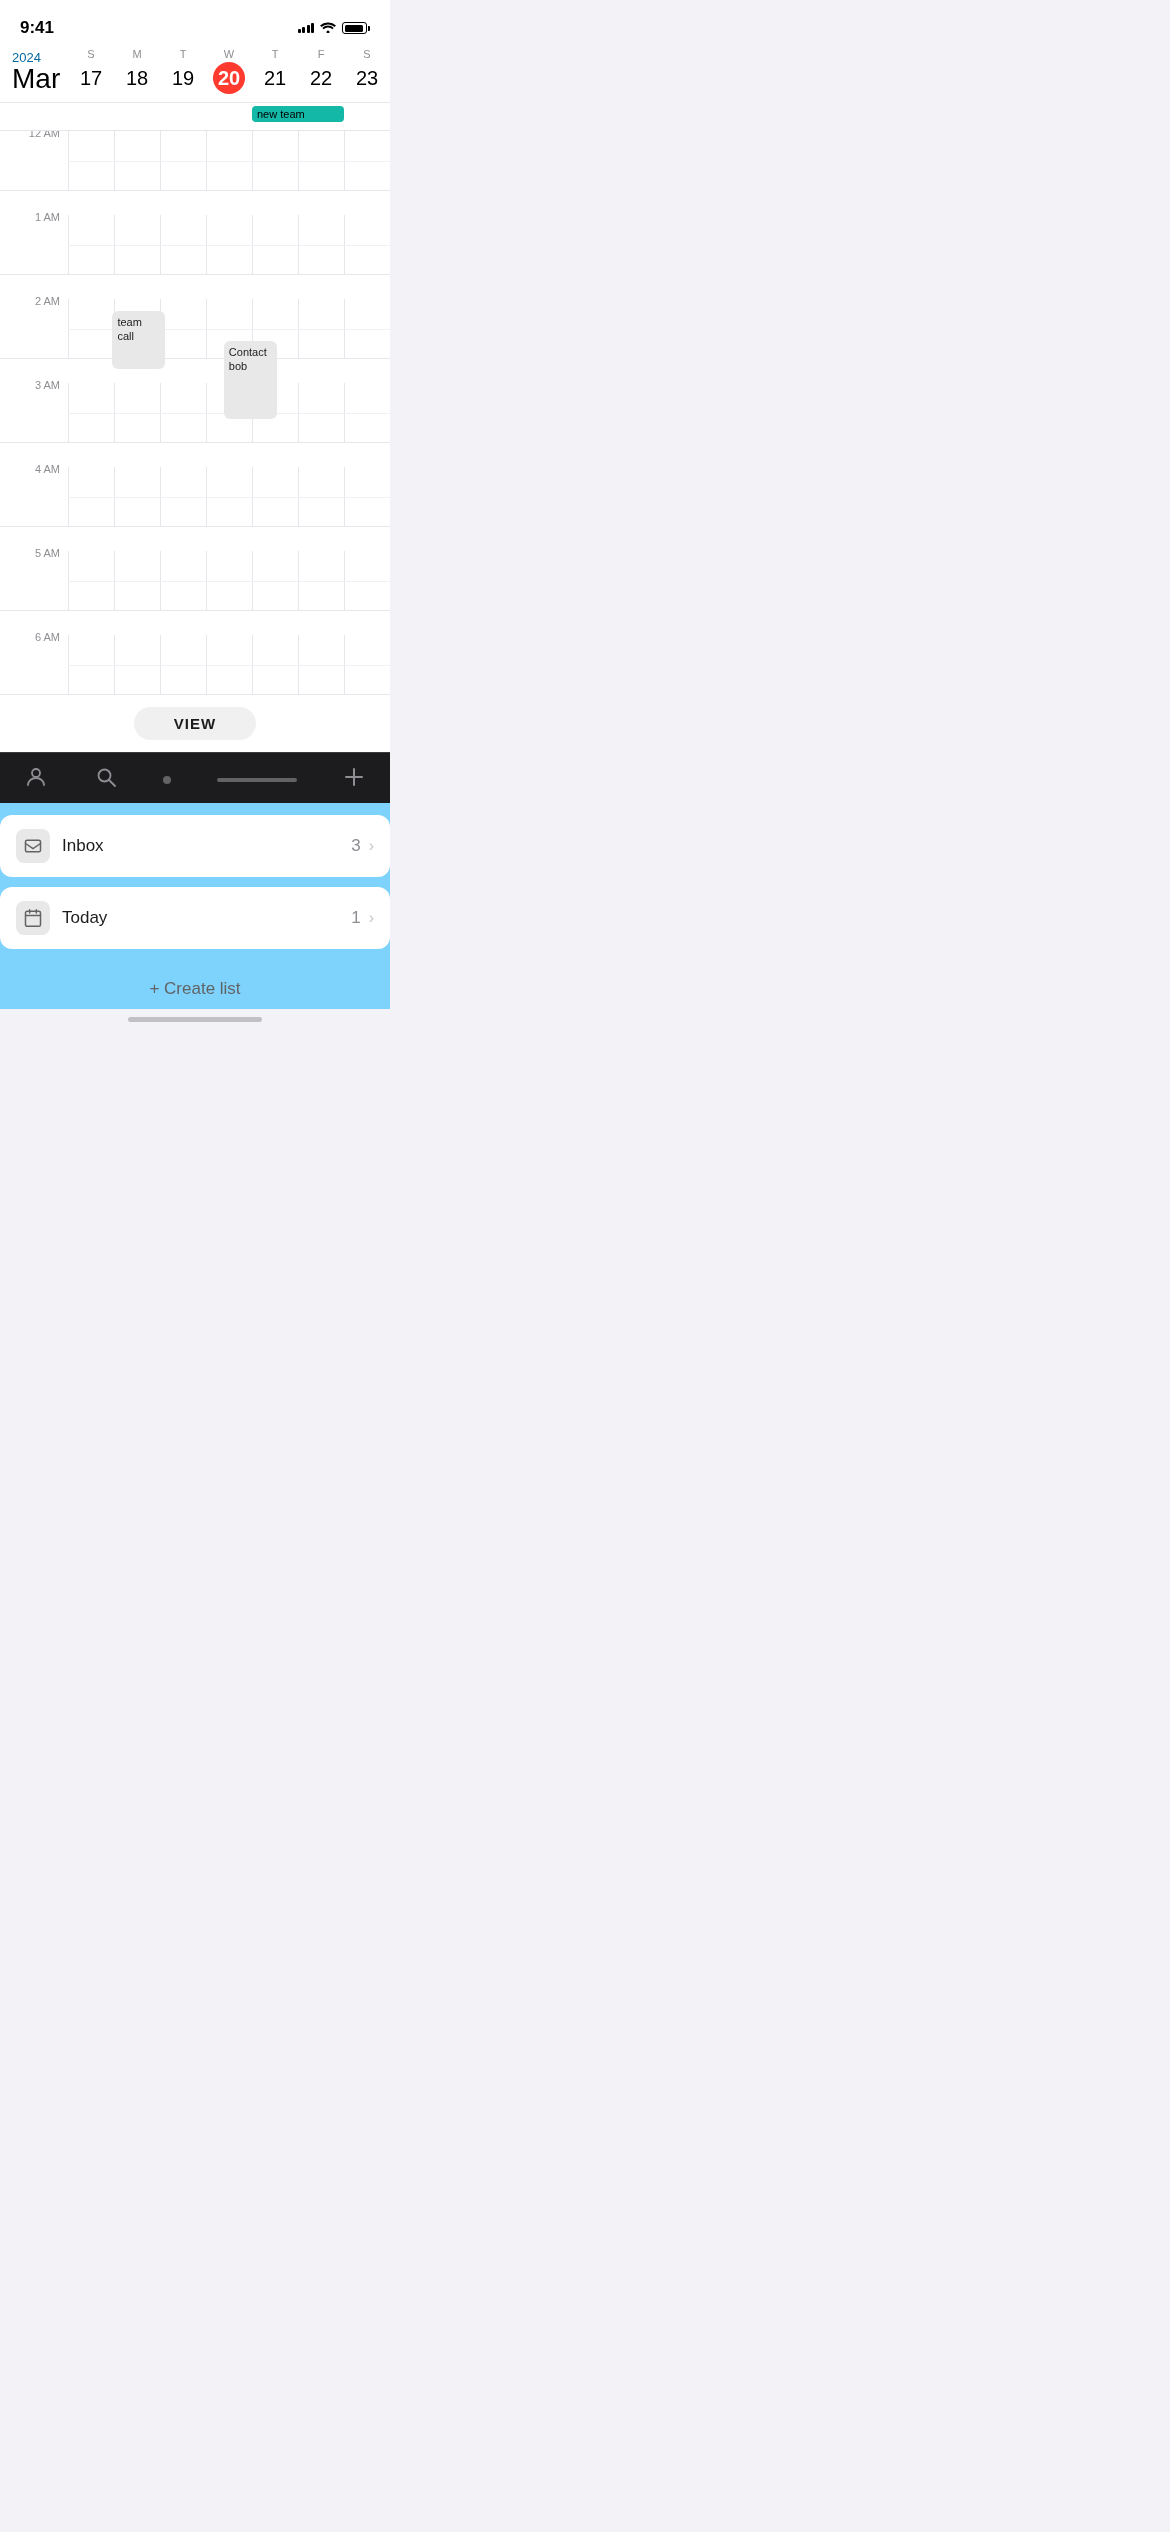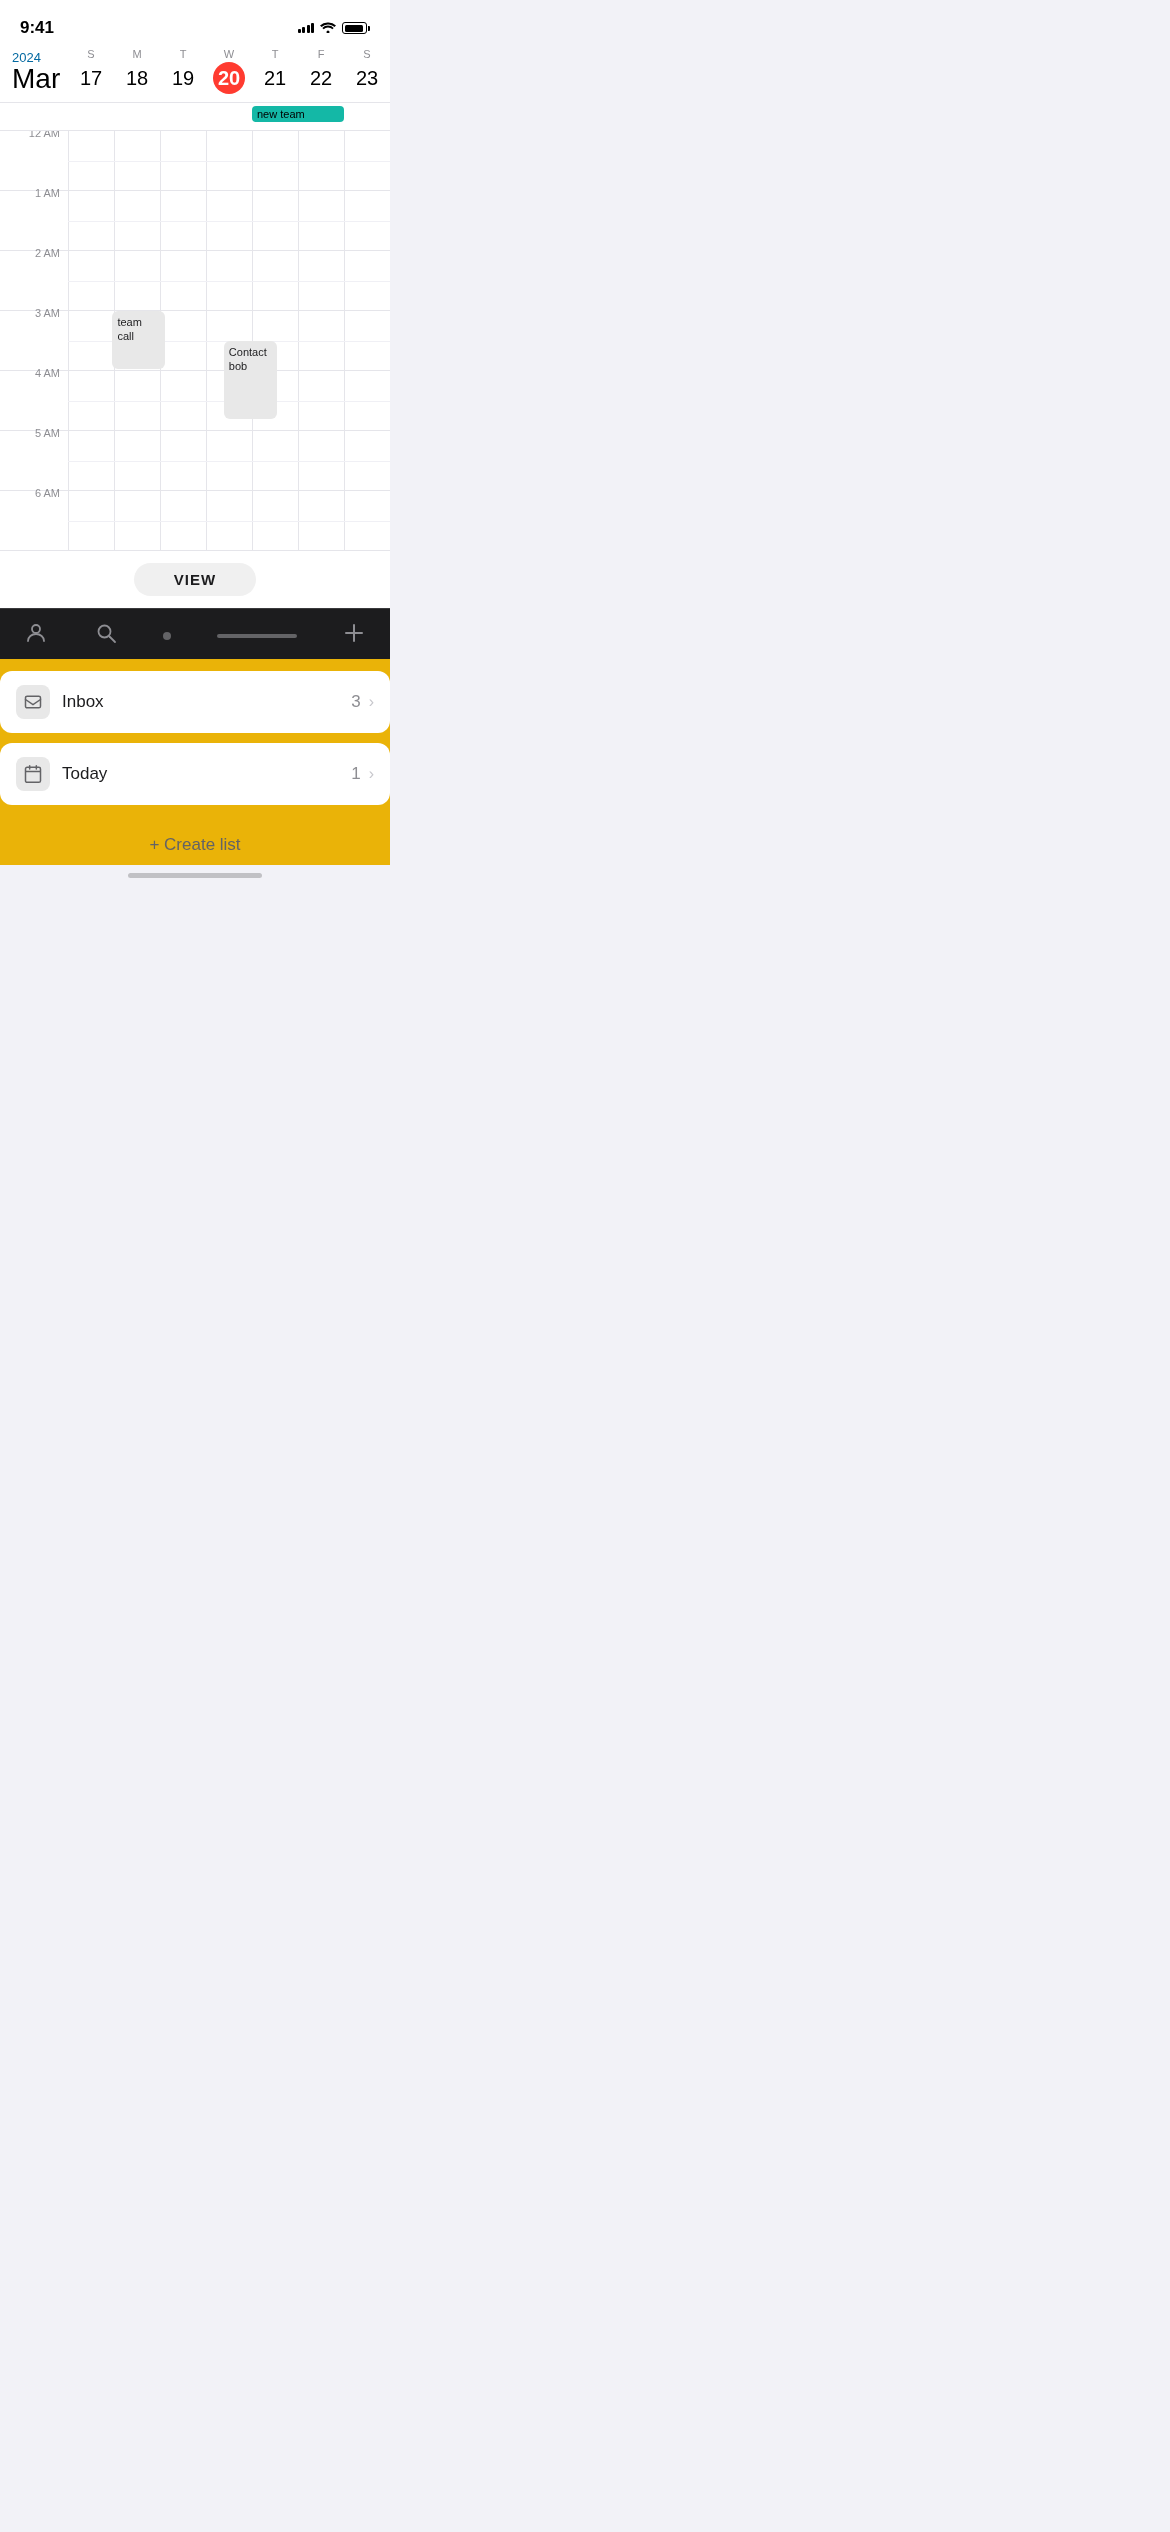--- a/index.html
+++ b/index.html
@@ -275,21 +275,21 @@
     }
     .tab-dot {
       width: 8px;
       height: 8px;
       background: #636366;
       border-radius: 50%;
     }
 
     
     .reminders-section {
-      background: #eab308;
+      background: #7dd3fc;
       padding: 12px 0 0;
     }
     .reminder-card {
       background: #fff;
       margin: 0 0 10px 0;
       border-radius: 12px;
       overflow: hidden;
     }
     .reminder-row {
       display: flex;
@@ -428,21 +428,21 @@
       </div>
   </div>
 
   <div class="allday-row">
     <div class="allday-time-col"></div>
     <div class="allday-events">
       <div class="allday-event teal" style="left: calc(4/7 * 100%); width: calc(2/7 * 100%);">new team</div>
     </div>
   </div>
 
-  <div class="time-grid" id="time-grid" style="position: relative;">
+  <div class="time-grid" id="time-grid" style="position: relative; gap: 24px;">
 
   <div class="time-row">
         <div class="time-label">12 AM</div>
         <div class="time-cells">
           <div class="day-cell"></div>
           <div class="day-cell"></div>
           <div class="day-cell"></div>
           <div class="day-cell"></div>
           <div class="day-cell"></div>
           <div class="day-cell"></div>

